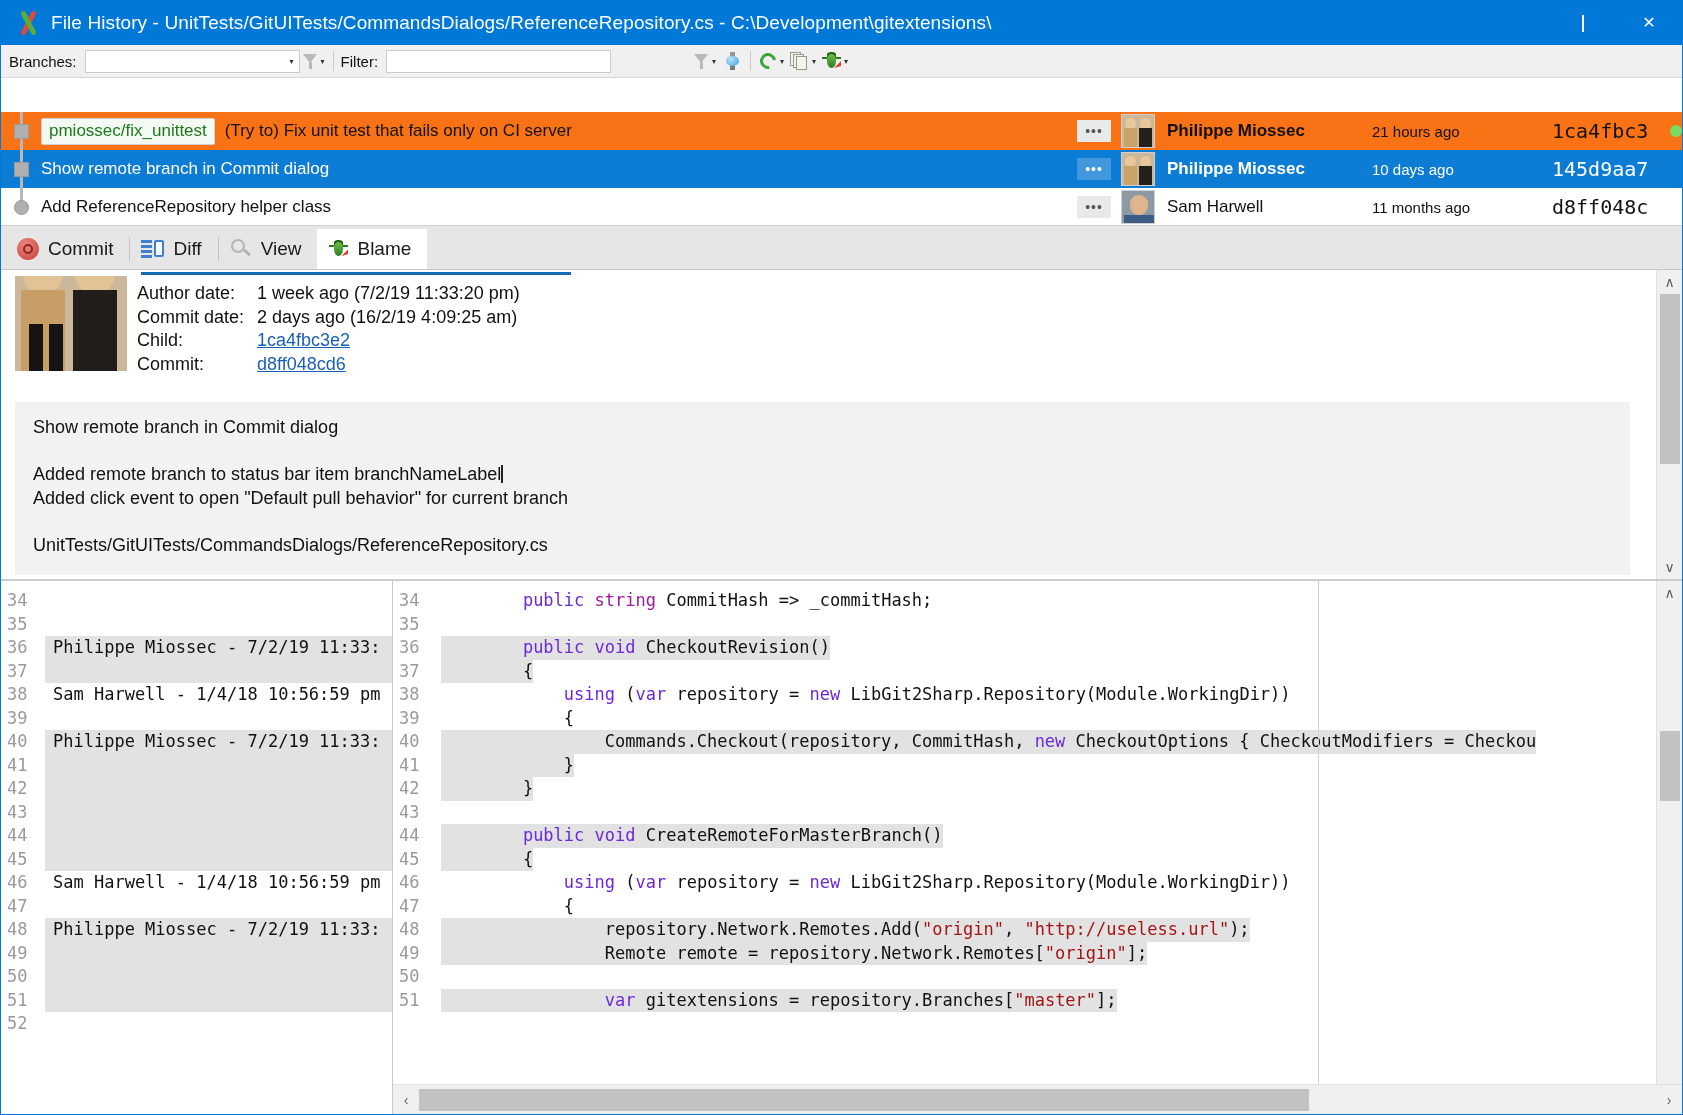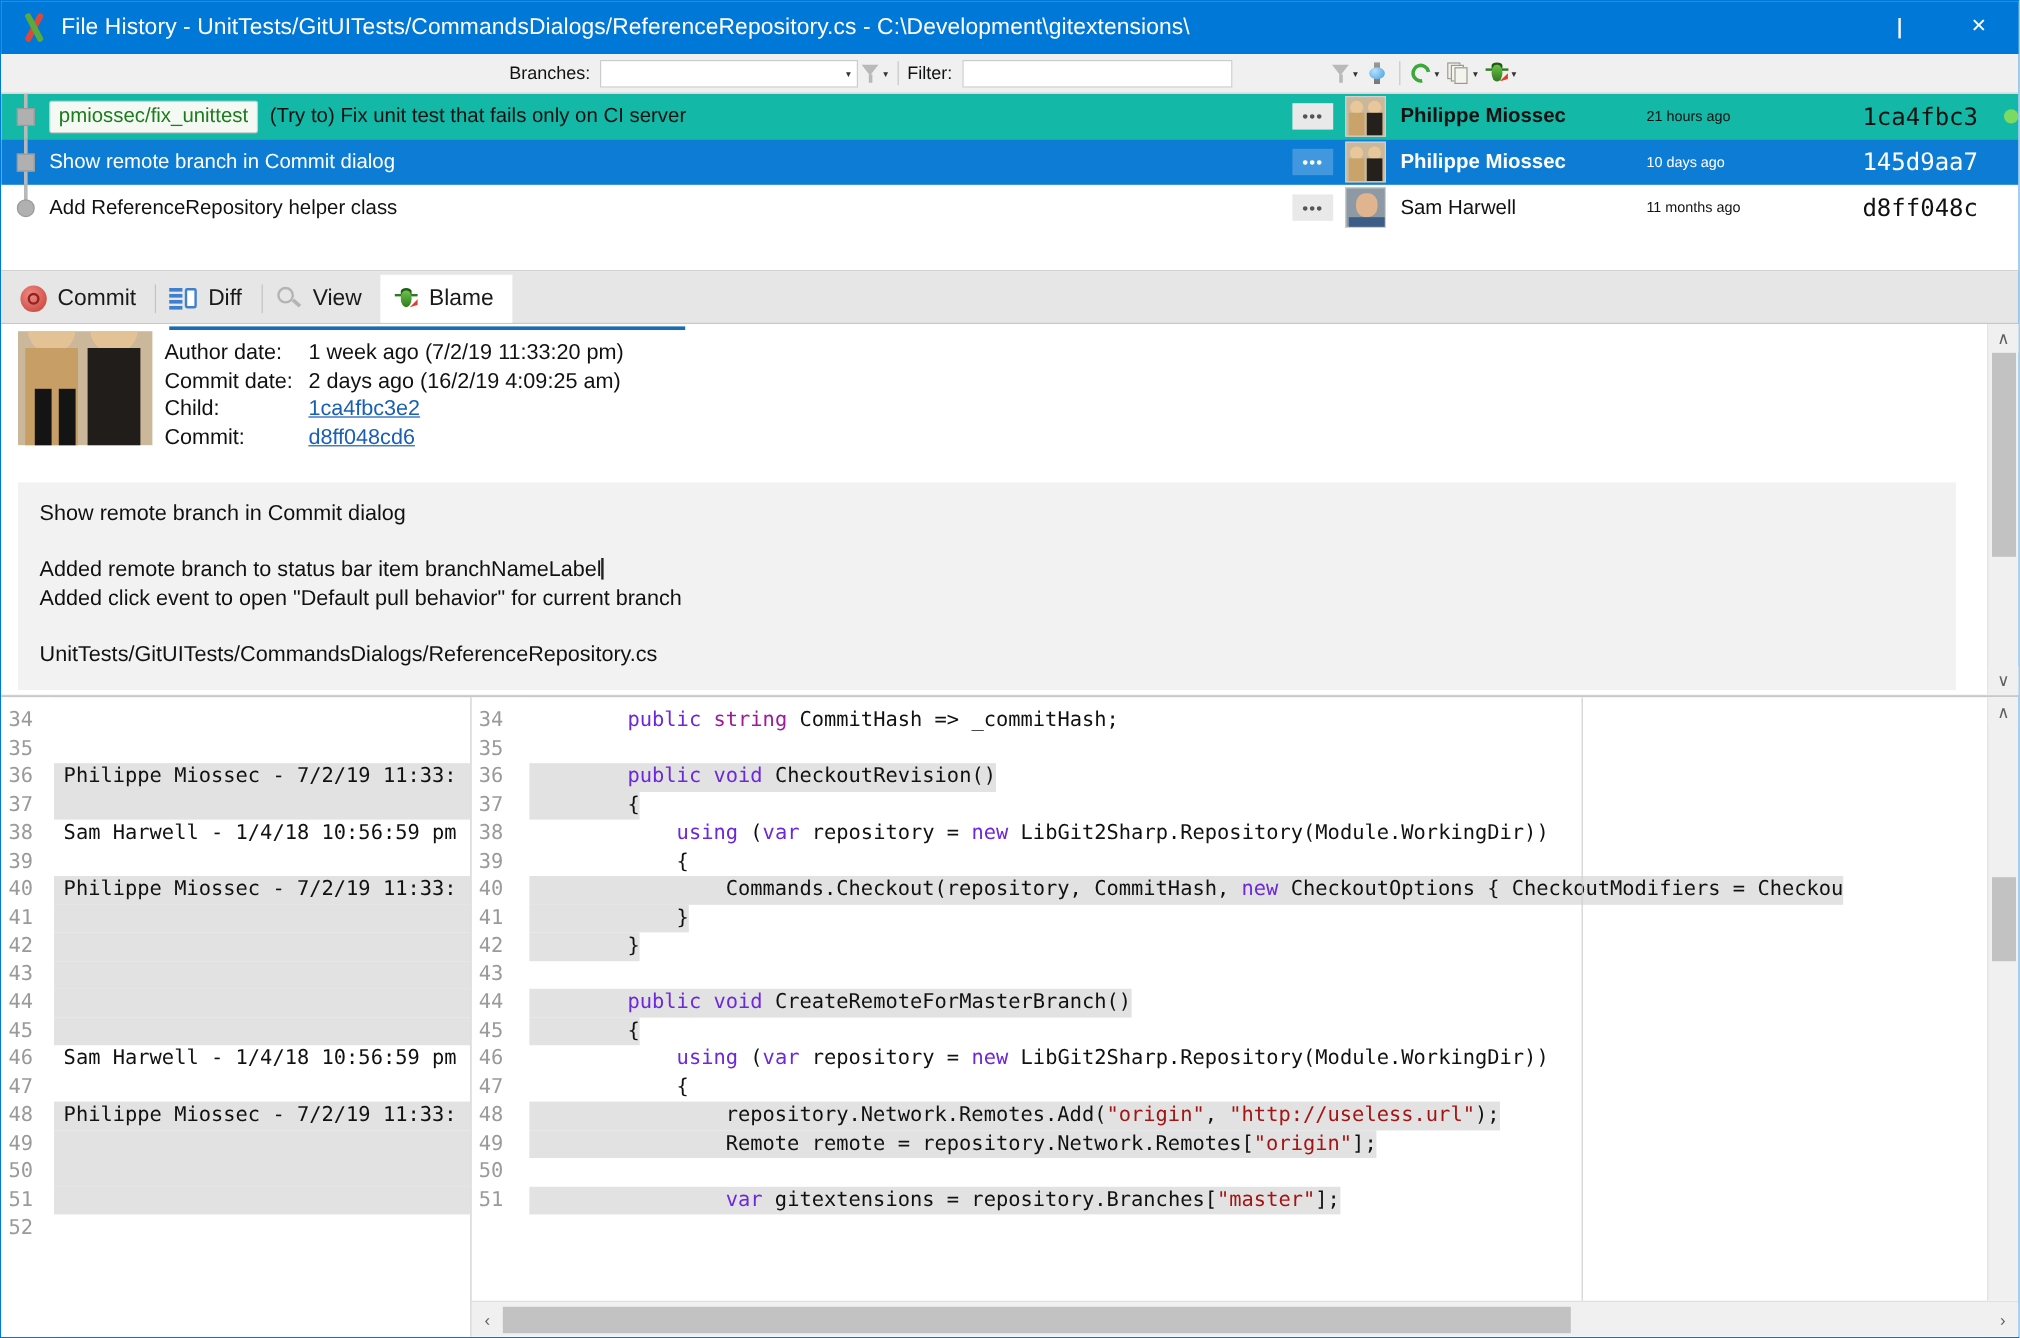--- a/index.html
+++ b/index.html
@@ -44,21 +44,21 @@
   }
   .wincontrols .glyph { font-size: 16px; line-height: 1; display: block; }
   .minbox { width: 15px; height: 2px; background: #fff; margin: 0 auto; }
   .maxbox { width: 15px; height: 15px; border: 1.6px solid #fff; margin: 0 auto; }
 
   
   .toolbar {
     height: 33px; flex: 0 0 33px; background: #f0f0f0;
     display: flex; align-items: center; gap: 0px;
     border-bottom: 1px solid #d7d7d7; padding-left: 6px;
-    font-size: 15px; color: #111; justify-content: center;
+    font-size: 15px; color: #111;
   }
   .tb-label { padding: 0 8px 0 2px; white-space: nowrap; }
   .tb-combo {
     width: 215px; height: 23px; background: #fff; border: 1px solid #cccccc;
     display: flex; align-items: center; justify-content: flex-end;
     padding-right: 5px;
   }
   .tb-combo .caret { font-size: 8px; color: #333; }
   .tb-text {
     width: 225px; height: 23px; background: #fff; border: 1px solid #cccccc;
@@ -130,21 +130,21 @@
 
   
   .revgrid {
     flex: 0 0 148px; background: #fff; overflow: hidden;
     border-bottom: 1px solid #d0d0d0; position: relative;
   }
   .revrow {
     height: 38px; display: flex; align-items: center; position: relative;
     font-size: 17px; color: #111;
   }
-  .revrow.current { background: #14b8a6; }
+  .revrow.current { background: #f97316; margin-top: 34px; }
   .revrow.selected { background: #0c7cd5; color: #fff; }
   .graph {
     width: 40px; height: 38px; position: relative; flex: 0 0 40px;
   }
   .graph .line {
     position: absolute; left: 19px; top: 0; width: 3px; height: 38px;
     background: #b8b8b8;
   }
   .graph .sq {
     position: absolute; left: 13px; top: 12px; width: 15px; height: 15px;
@@ -188,21 +188,21 @@
   .avatar.face .fh {
     position: absolute; left: 8px; top: 4px; width: 18px; height: 20px;
     border-radius: 45%; background: #e0b48e;
   }
   .avatar.face .fb {
     position: absolute; left: 2px; top: 24px; width: 30px; height: 10px;
     background: #3b5d86;
   }
   .author { width: 205px; font-size: 17px; white-space: nowrap; flex: 0 0 205px; }
   .author.bold { font-weight: bold; }
-  .rdate { width: 180px; font-size: 12px; white-space: nowrap; flex: 0 0 180px; }
+  .rdate { width: 180px; font-size: 15px; white-space: nowrap; flex: 0 0 180px; }
   .rhash {
     width: 118px; font-size: 20px; white-space: nowrap; flex: 0 0 118px;
     font-family: "DejaVu Sans Mono", monospace;
   }
   .greendot {
     width: 12px; height: 12px; border-radius: 50%; background: #7ada62;
     flex: 0 0 12px;
   }
 
   

